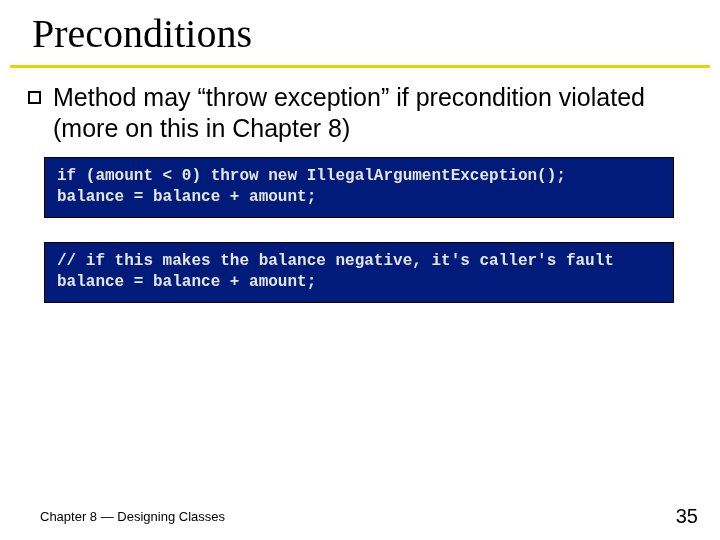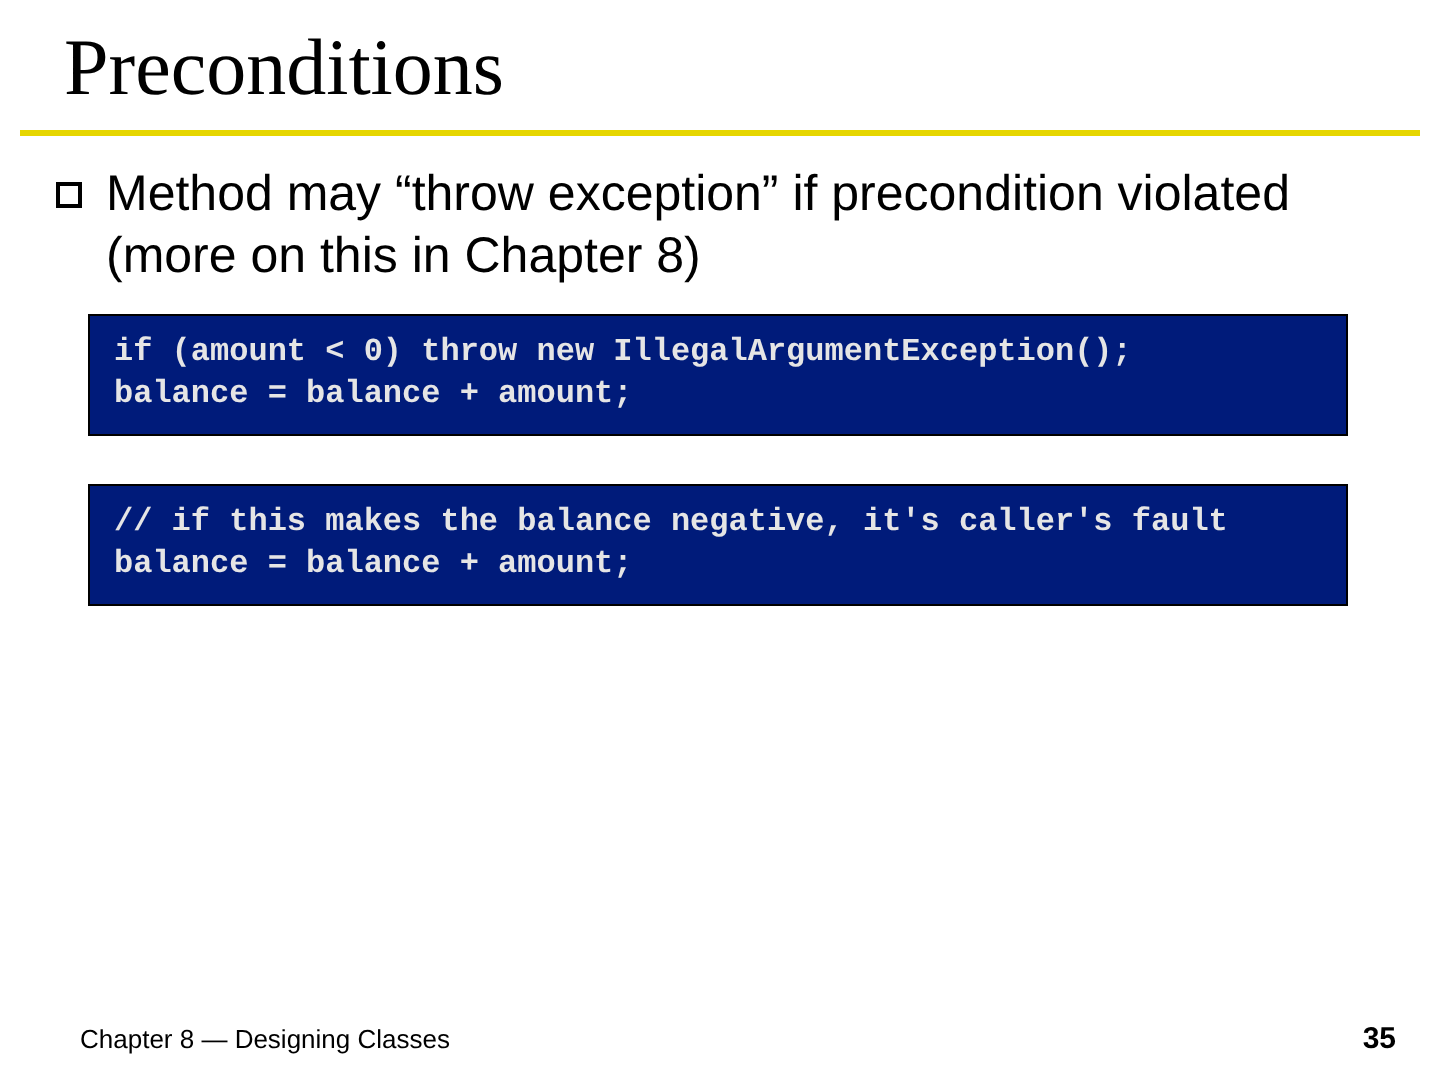--- a/index.html
+++ b/index.html
@@ -71,22 +71,21 @@
     left: 40px;
     right: 22px;
     display: flex;
     justify-content: space-between;
     align-items: center;
     font-family: Verdana, Arial, sans-serif;
     font-size: 13px;
     color: #000;
   }
   .page-number {
-    font-size: 15px;
-    font-weight: bold;
+    font-size: 20px;
   }
 </style>
 </head>
 <body>
 
 <div class="slide">
 
   <div class="title">Preconditions</div>
   <div class="underline"></div>
 

